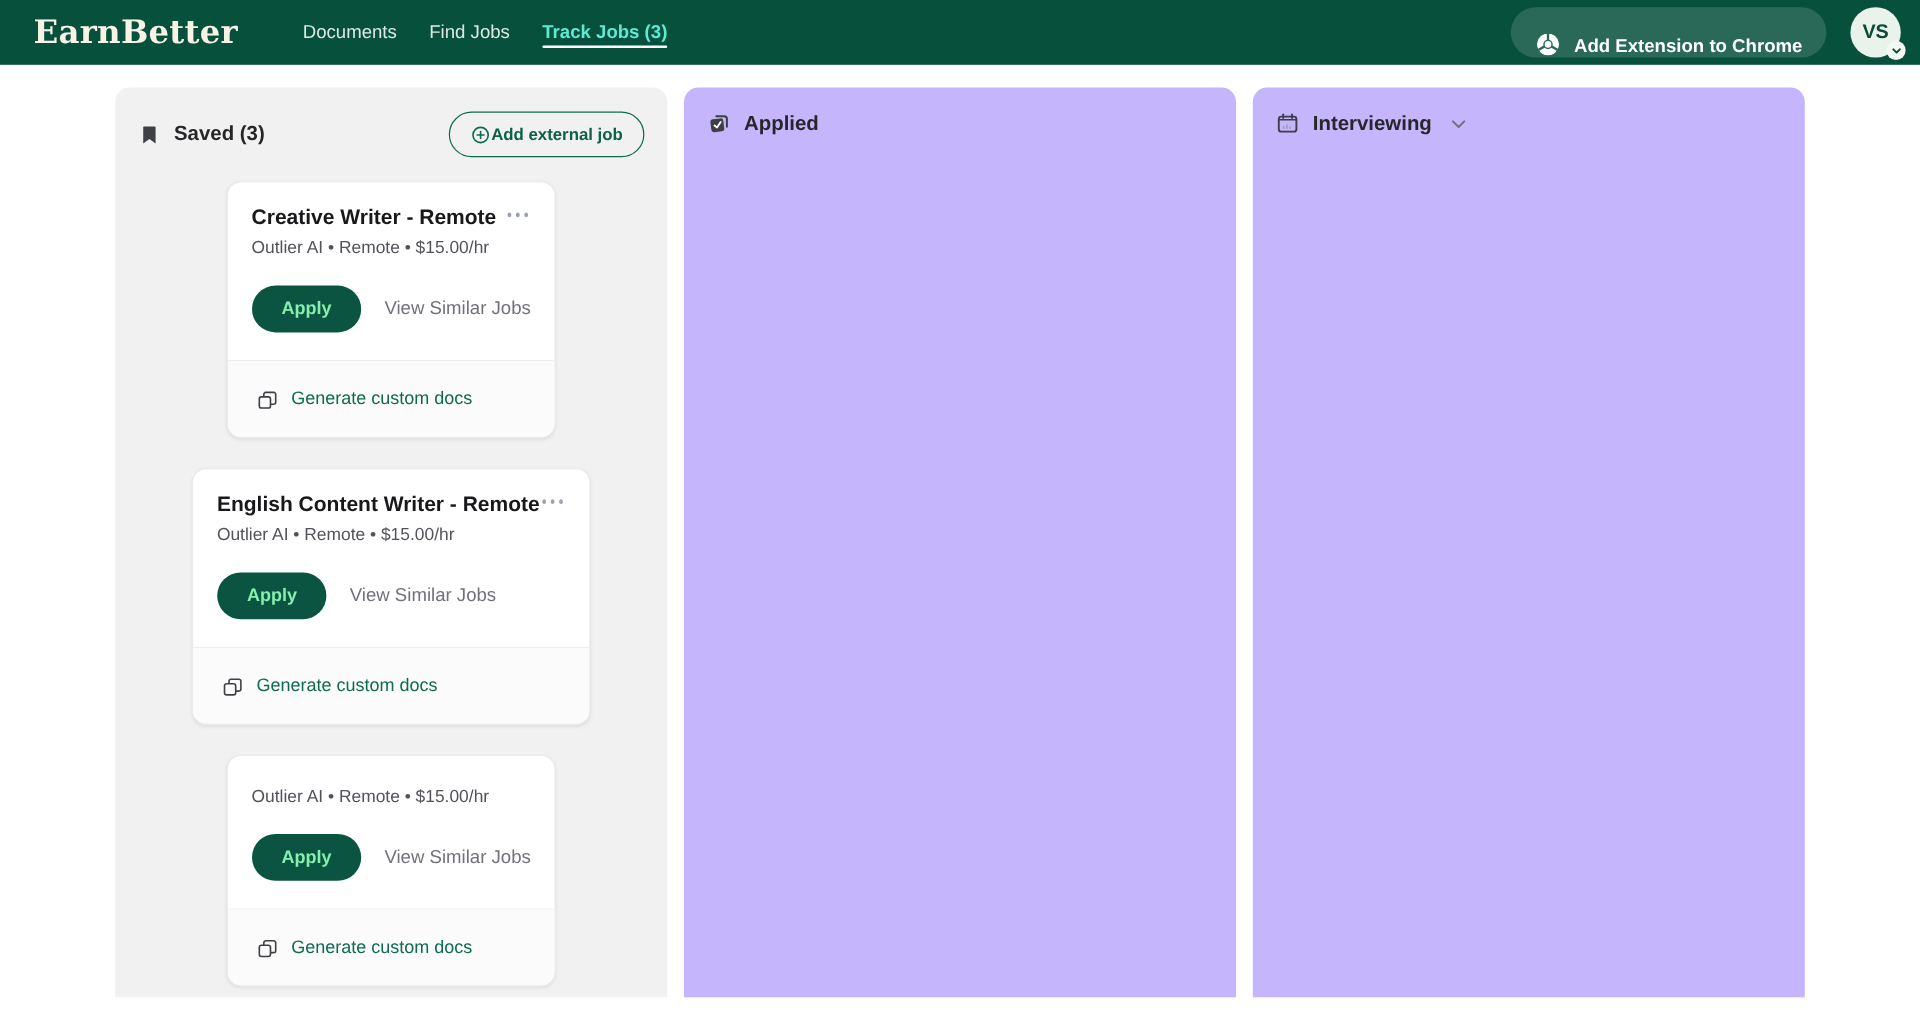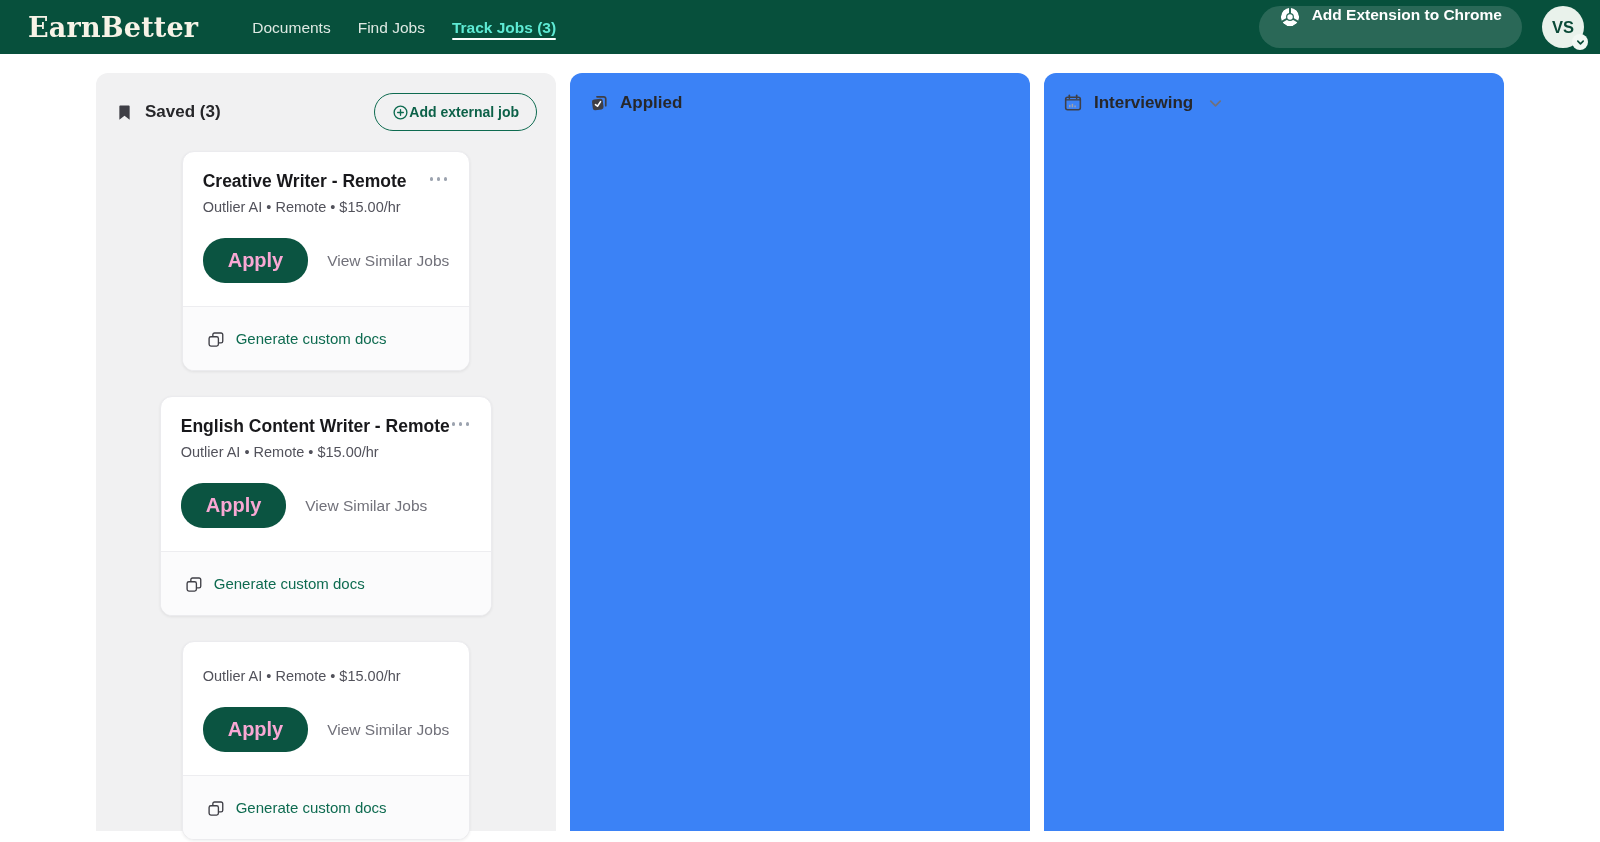--- a/index.html
+++ b/index.html
@@ -11,34 +11,34 @@
             align-items:center; padding:0 16px 0 28px; }
   .logo { font-family:"DejaVu Serif", serif; font-weight:700; font-size:27px;
           color:var(--logo-cream,#F7F3E7); letter-spacing:.2px; }
   .nav { display:flex; align-items:center; gap:27px; margin-left:54px; height:100%; }
   .nav-item { position:relative; color:#DEE9E3; font-size:15.5px; font-weight:500;
               cursor:pointer; line-height:65px; height:100%; display:flex; align-items:center; }
   .nav-item.active { color:#5eead4; font-weight:700; }
   .nav-item.active::after { content:""; position:absolute; left:0; right:0; bottom:14px;
               height:2.5px; background:#ffffff; border-radius:2px; }
   .nav-right { margin-left:auto; display:flex; align-items:center; gap:20px; }
-  .chrome-btn { display:flex; align-items:flex-start; gap:11px; height:42px; padding:0 20px;
+  .chrome-btn { display:flex; align-items:flex-end; gap:11px; height:42px; padding:0 20px;
                 border-radius:21px; background:rgba(255,255,255,.14); border:none;
                 color:#ffffff; font-size:15.5px; font-weight:600; cursor:pointer;
                 font-family:"Liberation Sans", sans-serif; }
   .avatar { position:relative; width:42px; height:42px; border-radius:50%;
             background:#E9F2EB; display:flex; align-items:center; justify-content:center;
             color:#0A4A37; font-weight:700; font-size:16.5px; cursor:pointer; }
   .avatar-badge { position:absolute; right:-4px; bottom:-2px; width:16px; height:16px;
                   border-radius:50%; background:#F2F8F3; display:flex; align-items:center;
                   justify-content:center; }
 
   
   .board { display:flex; gap:14px; padding:19px 96px 0; height:777px; }
-  .column { flex:1; border-radius:12px 12px 0 0; background:#3b82f6; min-width:0; }
+  .column { flex:1; border-radius:12px 12px 0 0; background:#c4b5fd; min-width:0; }
   .column.saved { background:#f1f1f2; }
   .col-header { display:flex; align-items:center; gap:11px; padding:20px 19px 18px; }
   .col-title { font-size:17px; font-weight:700; color:#27272a; }
   .col-spacer { flex:1; }
   .add-ext-btn { display:flex; align-items:center; gap:0; height:38px; padding:0 17px;
                  border:1.4px solid var(--link-green,#0E6B50); border-radius:20px;
                  background:transparent; color:#0C6148; font-size:14px; font-weight:700;
                  cursor:pointer; font-family:"Liberation Sans", sans-serif; }
   .col-chevron { margin-left:3px; display:flex; cursor:pointer; }
 
@@ -47,22 +47,22 @@
   .job-card { background:#ffffff; border:1px solid #ebebee; border-radius:12px;
               box-shadow:0 1px 3px rgba(0,0,0,.07); }
   .card-main { padding:19px 20px 23px; }
   .card-top { display:flex; align-items:flex-start; justify-content:space-between; }
   .job-title { font-size:17.5px; font-weight:700; color:#18181b; }
   .more-btn { display:flex; gap:3.5px; padding:6px 2px; background:none; border:none;
               cursor:pointer; }
   .more-btn i { width:3.5px; height:3.5px; border-radius:50%; background:#9ca3af; display:block; }
   .job-meta { margin-top:7px; font-size:14.5px; color:#52525b; }
   .card-actions { margin-top:23px; display:flex; align-items:center; gap:19px; }
-  .apply-btn { background:var(--button-green,#0B5441); color:#f9a8d4; border:none;
-               font-size:20px; font-weight:700; padding:11px 25px; border-radius:22px;
+  .apply-btn { background:var(--button-green,#0B5441); color:#86efac; border:none;
+               font-size:15px; font-weight:700; padding:11px 25px; border-radius:22px;
                cursor:pointer; font-family:"Liberation Sans", sans-serif; }
   .similar-link { color:#71717a; font-size:15.5px; cursor:pointer; }
   .card-footer { display:flex; align-items:center; gap:11px; height:64px; padding:0 24px;
                  background:#fbfbfc; border-top:1px solid #ededf0;
                  border-radius:0 0 11px 11px; cursor:pointer; }
   .gen-docs-label { color:var(--link-green,#0E6B50); font-size:15px; font-weight:500; }
   .icon { display:flex; flex:none; }
 </style>
 </head>
 <body>

